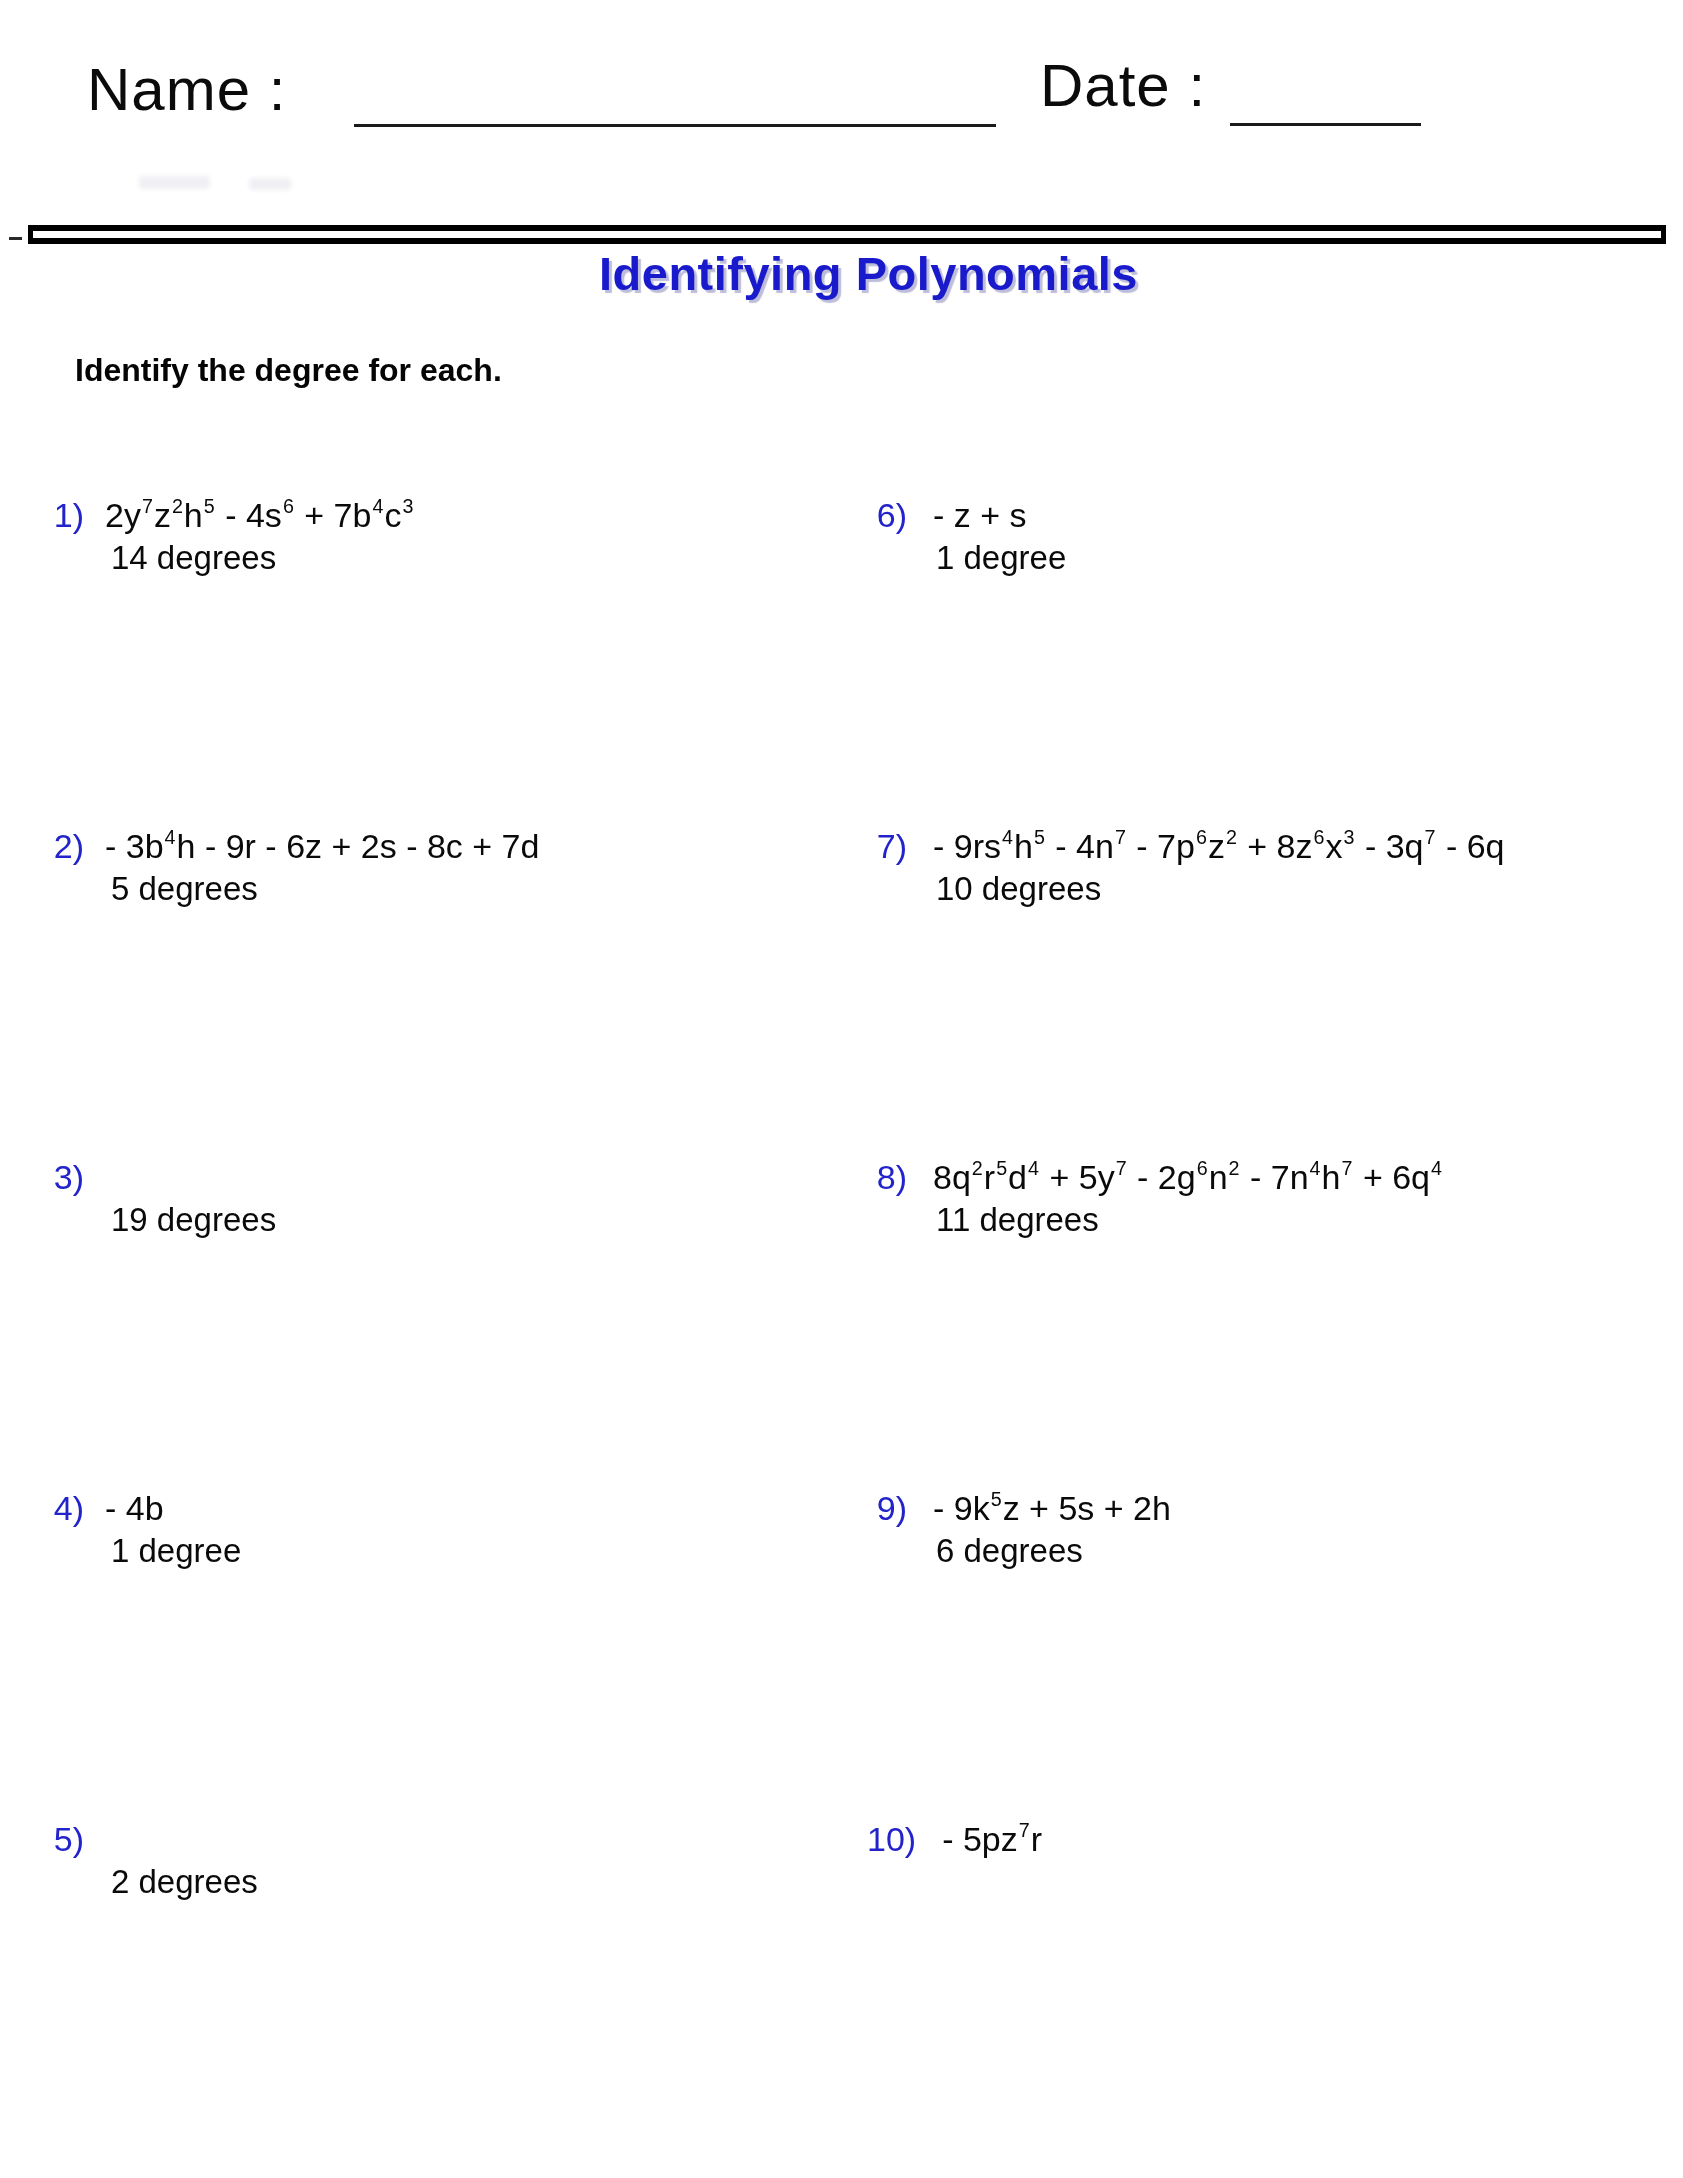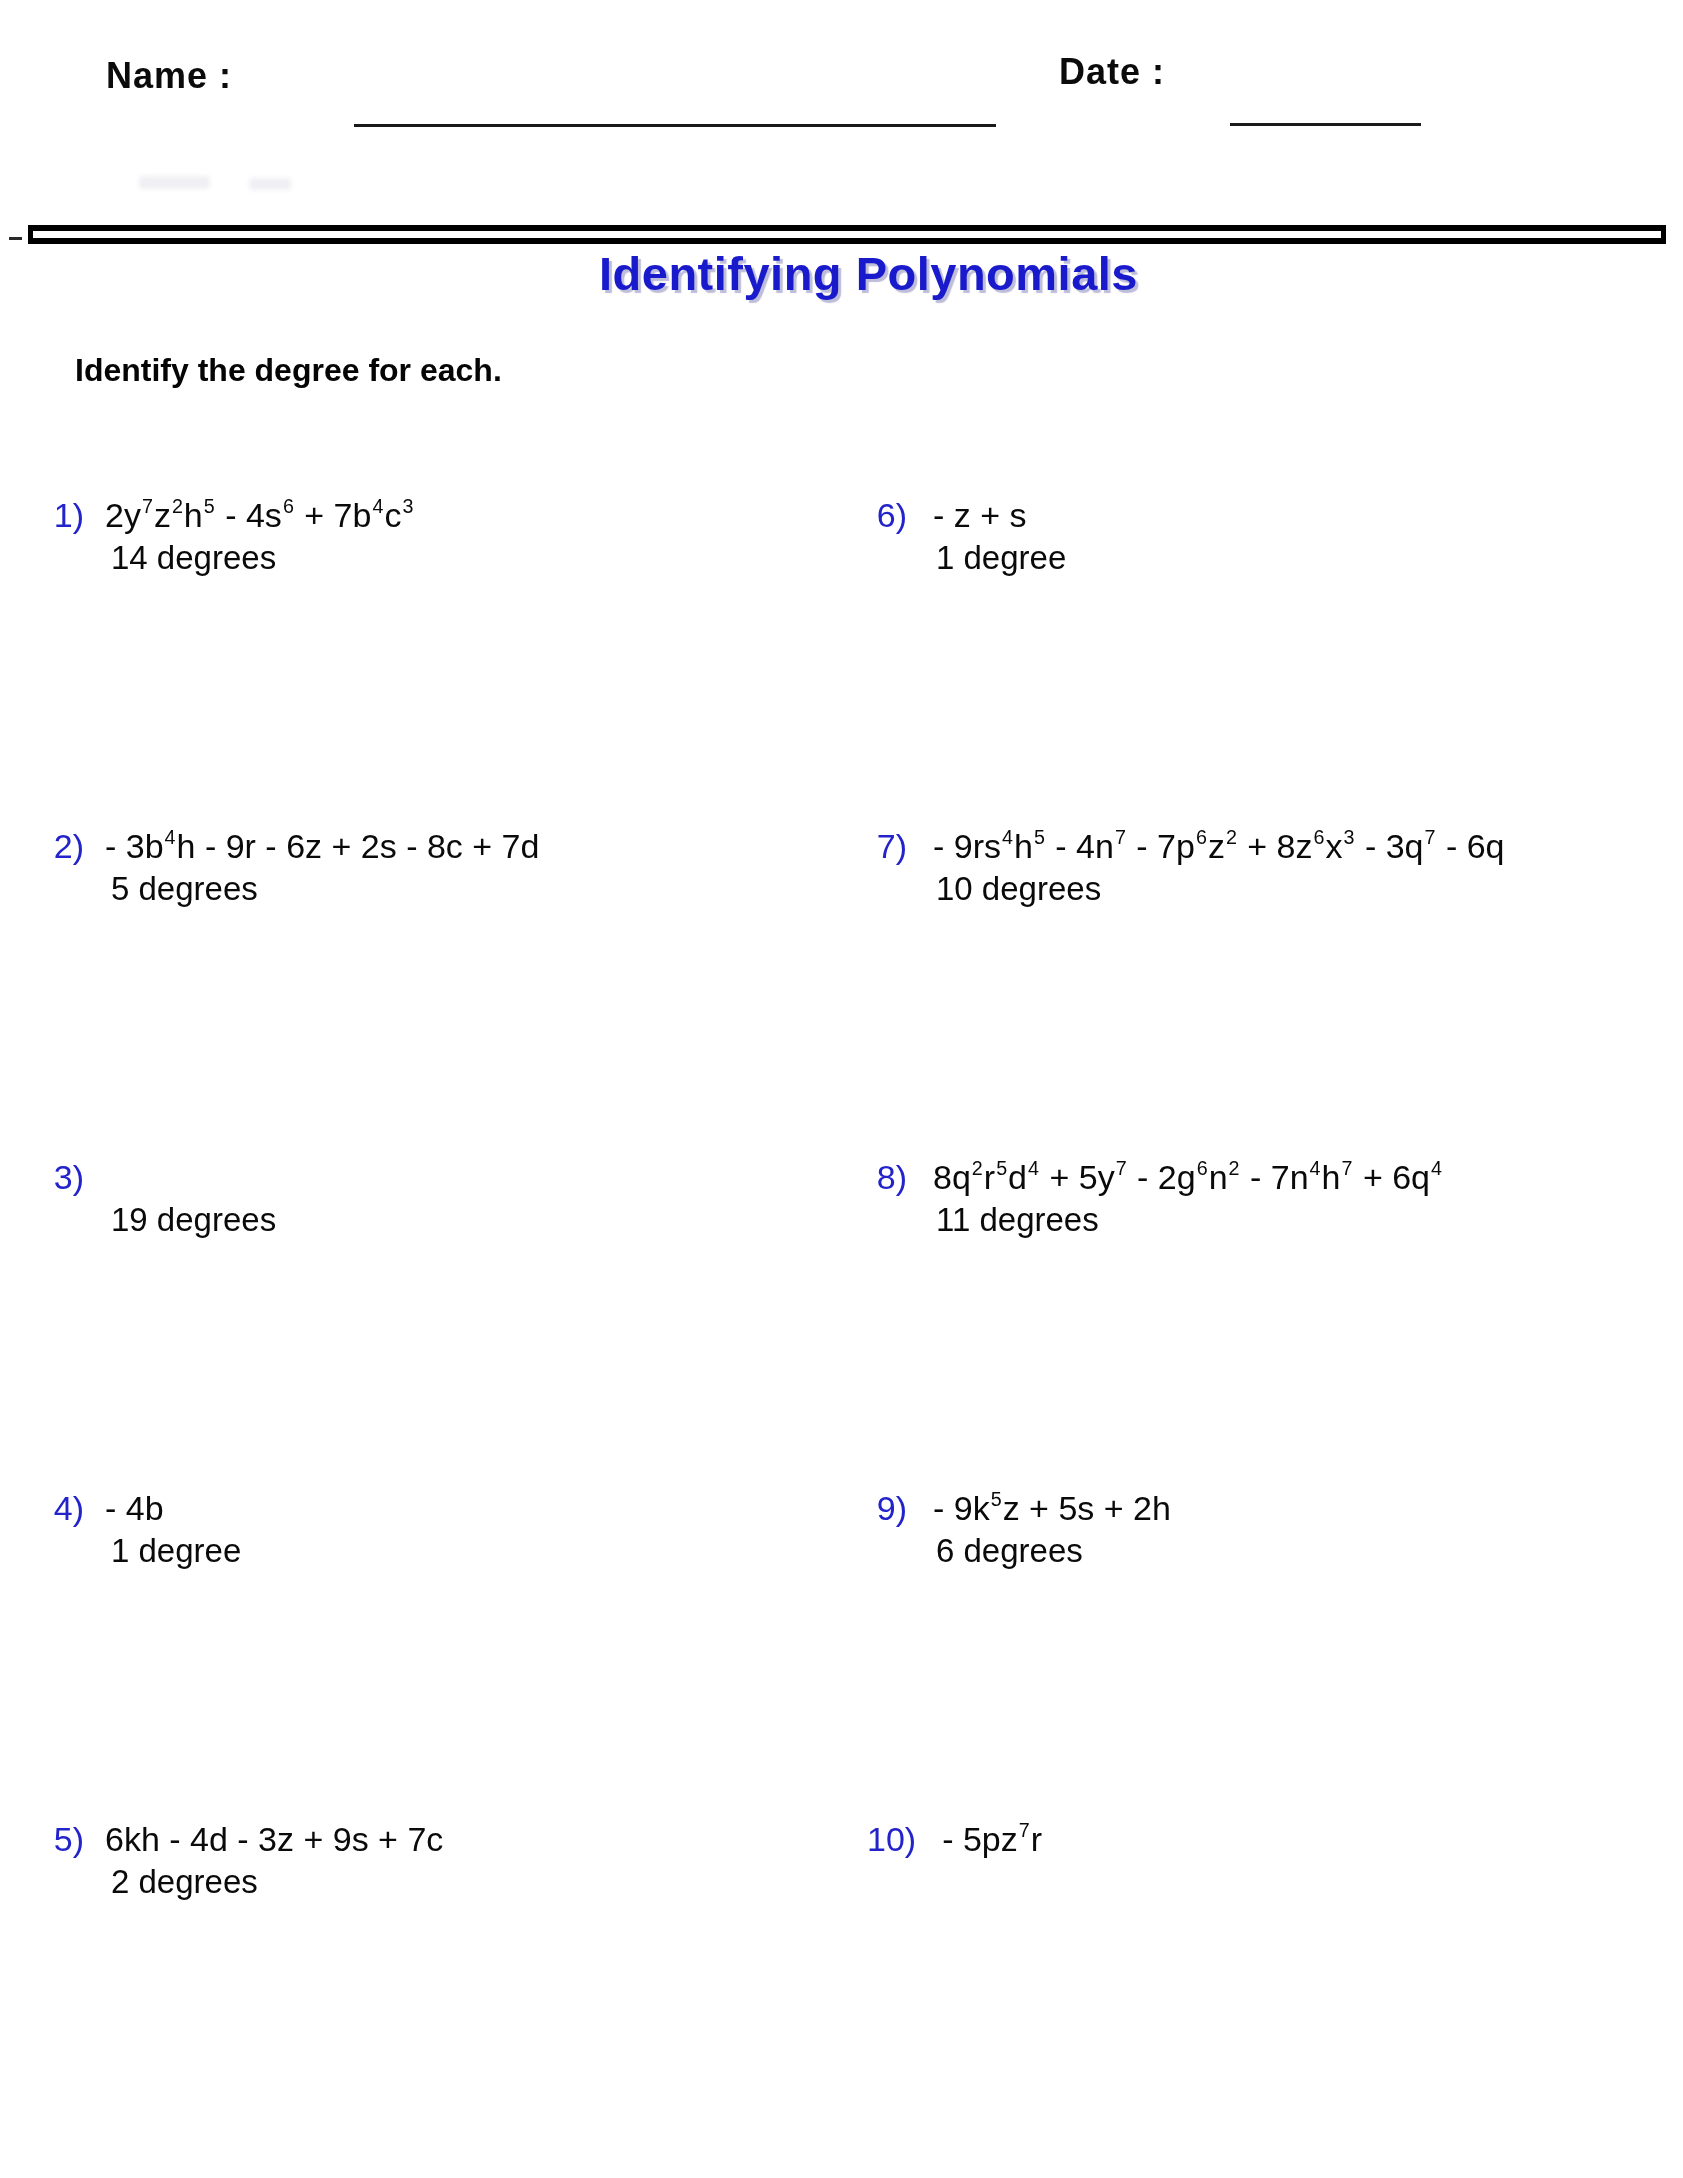--- a/index.html
+++ b/index.html
@@ -7,21 +7,21 @@
   body {
     width: 1683px; height: 2178px;
     position: relative;
     font-family: "Liberation Sans", "DejaVu Sans", sans-serif;
     color: #000;
     overflow: hidden;
   }
   .page { position: absolute; inset: 0; background: #fff; }
 
   
-  .hdr-label { position: absolute; font-size: 36px; font-weight: 700; color: #0b0b0b; letter-spacing: 1px; margin-left: 19px; }
+  .hdr-label { position: absolute; font-size: 60px; font-weight: 400; color: #0b0b0b; letter-spacing: 1px; }
   #name-label { left: 87px; top: 55px; }
   #date-label { left: 1040px; top: 51px; }
   .write-line { position: absolute; border-bottom: 3px solid #1a1a1a; height: 0; }
   #name-line { left: 354px; top: 124px; width: 642px; }
   #date-line { left: 1230px; top: 123px; width: 191px; }
 
   .faint-artifact { position: absolute; background: #f0f0f4; border-radius: 4px; filter: blur(2px); }
   #faint-a { left: 139px; top: 176px; width: 71px; height: 13px; }
   #faint-b { left: 249px; top: 178px; width: 42px; height: 12px; }
 
@@ -143,21 +143,20 @@
       <div class="prob-row">
         <span class="prob-num">9)</span>
         <span class="prob-expr">- 9k<sup>5</sup>z + 5s + 2h</span>
       </div>
       <div class="prob-answer">6 degrees</div>
     </div>
 
     <div class="prob col-left">
       <div class="prob-row">
         <span class="prob-num">5)</span>
-        <span class="prob-expr">6kh - 4d - 3z + 9s + 7c</span>
       </div>
       <div class="prob-answer">2 degrees</div>
     </div>
 
     <div class="prob col-right">
       <div class="prob-row">
         <span class="prob-num">10)</span>
         <span class="prob-expr">- 5pz<sup>7</sup>r</span>
       </div>
     </div>

